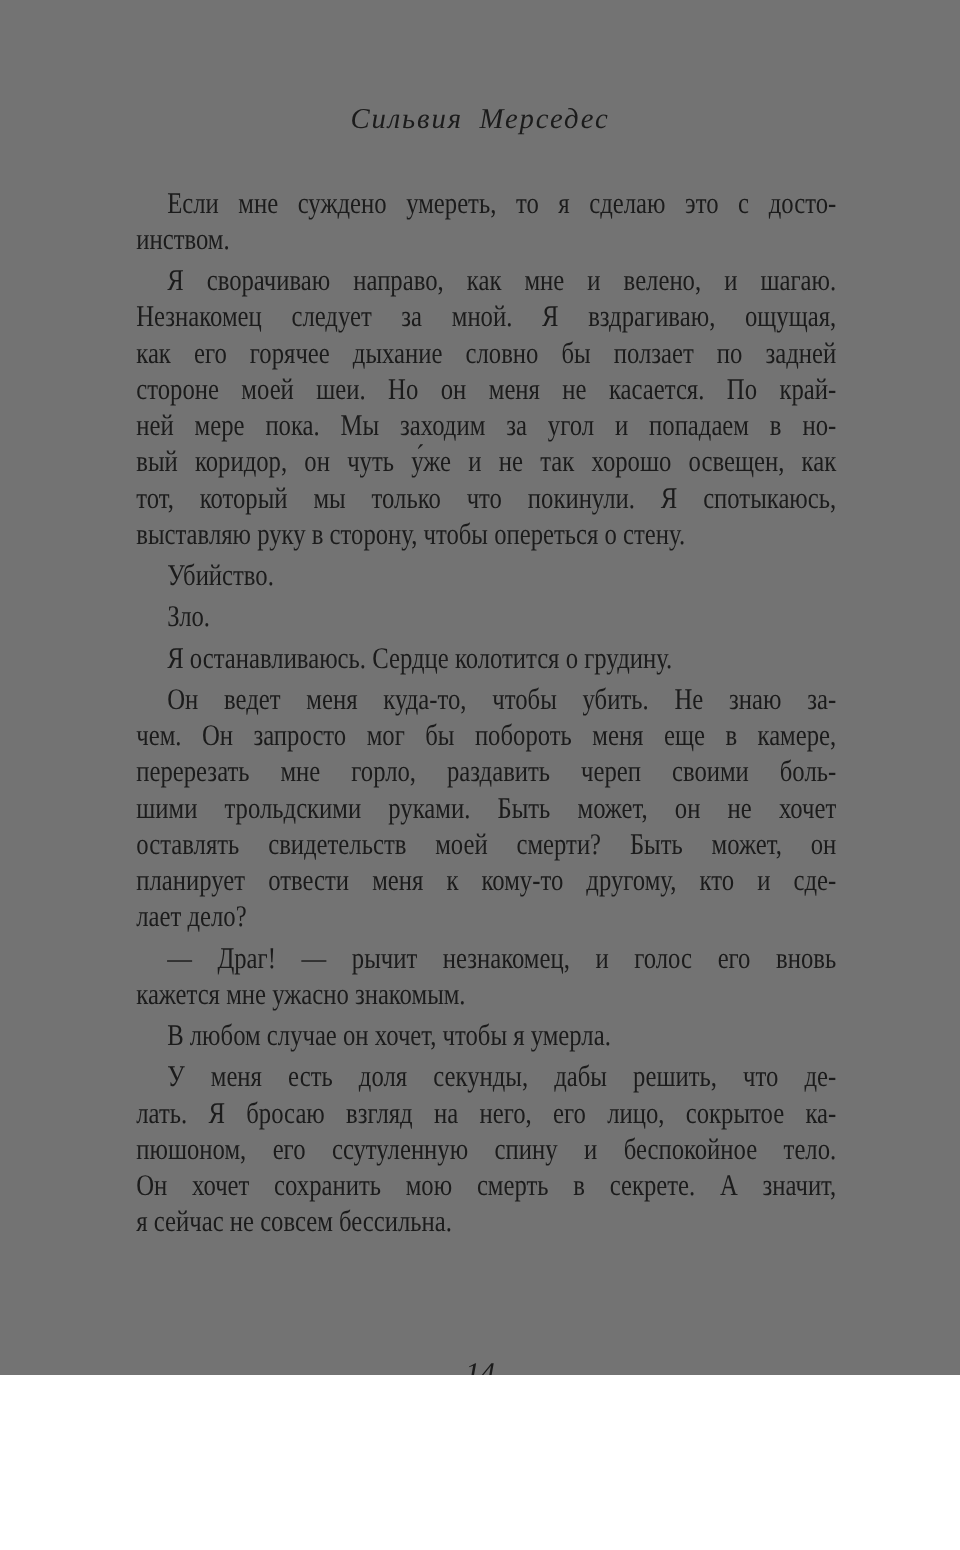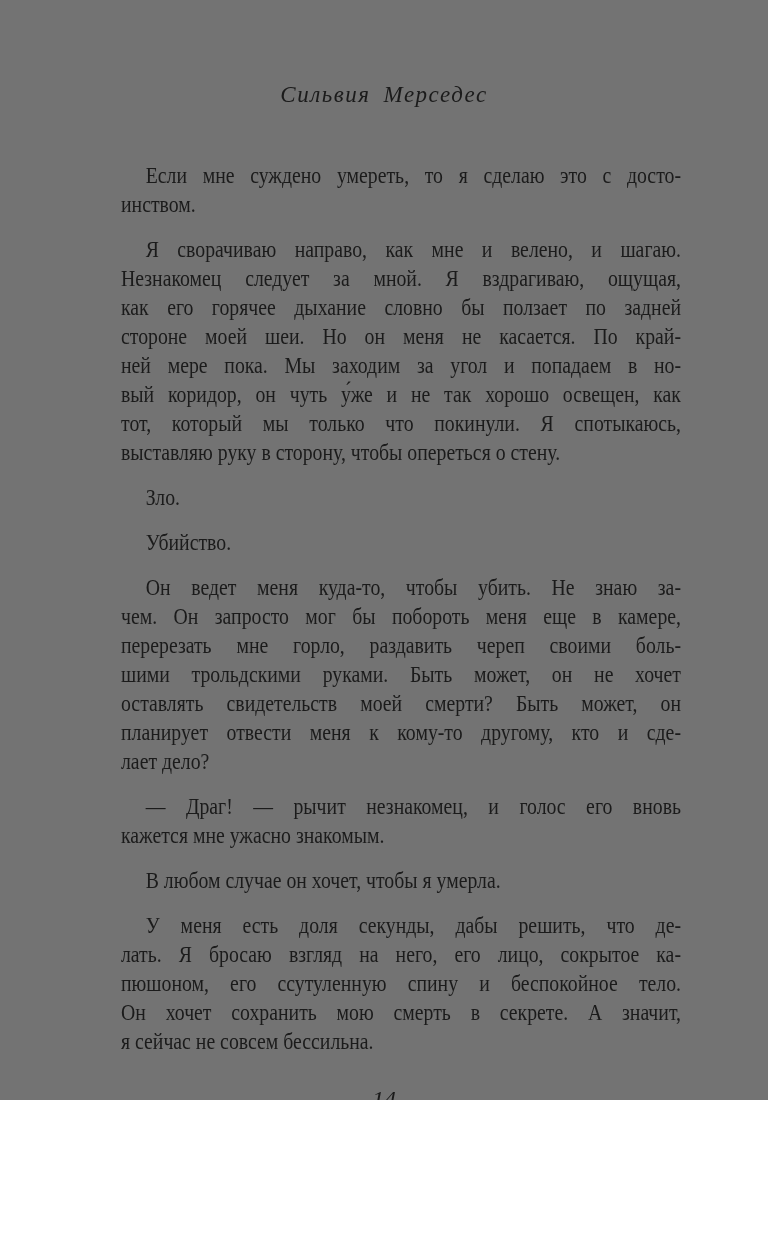--- a/index.html
+++ b/index.html
@@ -23,21 +23,21 @@
     font-size: 23px;
     letter-spacing: 1.5px;
     word-spacing: 6px;
   }
   .body-text {
     position: absolute;
     top: 145px;
     left: 105px;
     width: 560px;
   }
-  .para { margin: 16px; padding: 0; }
+  .para { margin: 4px; padding: 0; }
   .ln {
     display: block;
     width: 680px;
     transform: scaleX(0.8235);
     transform-origin: 0 0;
     font-size: 24px;
     line-height: 29px;
     text-align: justify;
     text-align-last: justify;
   }
@@ -81,27 +81,30 @@
       <span class="ln">как его горячее дыхание словно бы ползает по задней</span>
       <span class="ln">стороне моей шеи. Но он меня не касается. По край-</span>
       <span class="ln">ней мере пока. Мы заходим за угол и попадаем в но-</span>
       <span class="ln">вый коридор, он чуть у́же и не так хорошо освещен, как</span>
       <span class="ln">тот, который мы только что покинули. Я спотыкаюсь,</span>
       <span class="ln la">выставляю руку в сторону, чтобы опереться о стену.</span>
     </div>
 
 
     <div class="para">
+      <span class="ln fi la">Убийство.</span>
+    </div>
+
+    <div class="para">
       <span class="ln fi la">Зло.</span>
     </div>
 
     <div class="para">
-      <span class="ln fi la">Убийство.</span>
+      <span class="ln fi la">Я останавливаюсь. Сердце колотится о грудину.</span>
     </div>
-
 
     <div class="para">
       <span class="ln fi">Он ведет меня куда-то, чтобы убить. Не знаю за-</span>
       <span class="ln">чем. Он запросто мог бы побороть меня еще в камере,</span>
       <span class="ln">перерезать мне горло, раздавить череп своими боль-</span>
       <span class="ln">шими трольдскими руками. Быть может, он не хочет</span>
       <span class="ln">оставлять свидетельств моей смерти? Быть может, он</span>
       <span class="ln">планирует отвести меня к кому-то другому, кто и сде-</span>
       <span class="ln la">лает дело?</span>
     </div>

